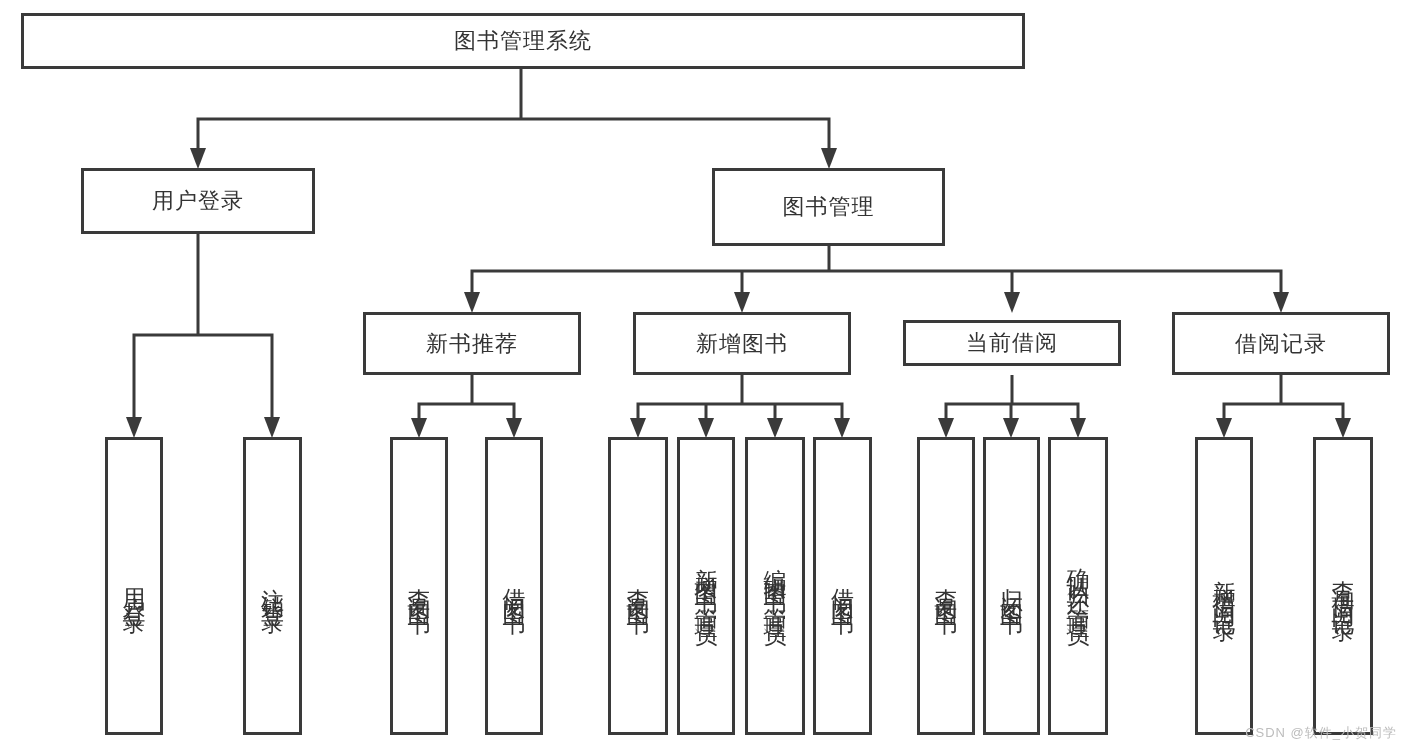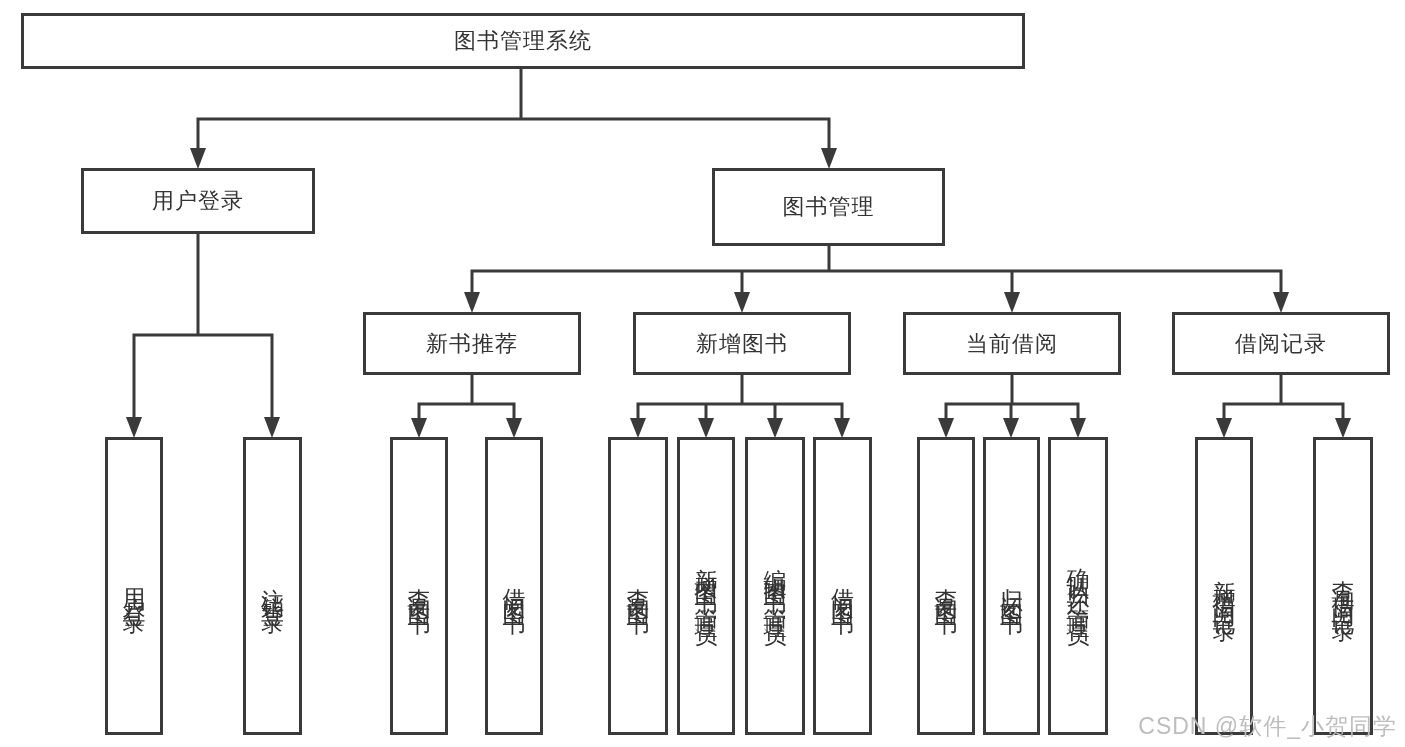--- a/index.html
+++ b/index.html
@@ -41,21 +41,21 @@
     text-orientation:mixed;
     font-size:23px;
     letter-spacing:8px;
     line-height:1;
     color:var(--text);
     white-space:nowrap;
   }
   .watermark{
     position:absolute;
     right:8px;bottom:5px;
-    font-size:23px;
+    font-size:13px;
     letter-spacing:1px;
     color:var(--wm);
     z-index:10;
     white-space:nowrap;
   }
 </style>
 </head>
 <body>
 
 <div class="canvas">
@@ -120,21 +120,21 @@
   <div class="box" style="left:712px;top:168px;width:233px;height:78px">
     <span>图书管理</span>
   </div>
 
   <div class="box" style="left:363px;top:312px;width:218px;height:63px">
     <span>新书推荐</span>
   </div>
   <div class="box" style="left:633px;top:312px;width:218px;height:63px">
     <span>新增图书</span>
   </div>
-  <div class="box" style="left:903px;top:312px;width:218px;height:63px">
+  <div class="box" style="left:903px;top:320px;width:218px;height:46px">
     <span>当前借阅</span>
   </div>
   <div class="box" style="left:1172px;top:312px;width:218px;height:63px">
     <span>借阅记录</span>
   </div>
 
   <div class="vbox" style="left:105px;top:437px;width:58px;height:298px">
     <span>用户登录</span>
   </div>
   <div class="vbox" style="left:243px;top:437px;width:59px;height:298px">

